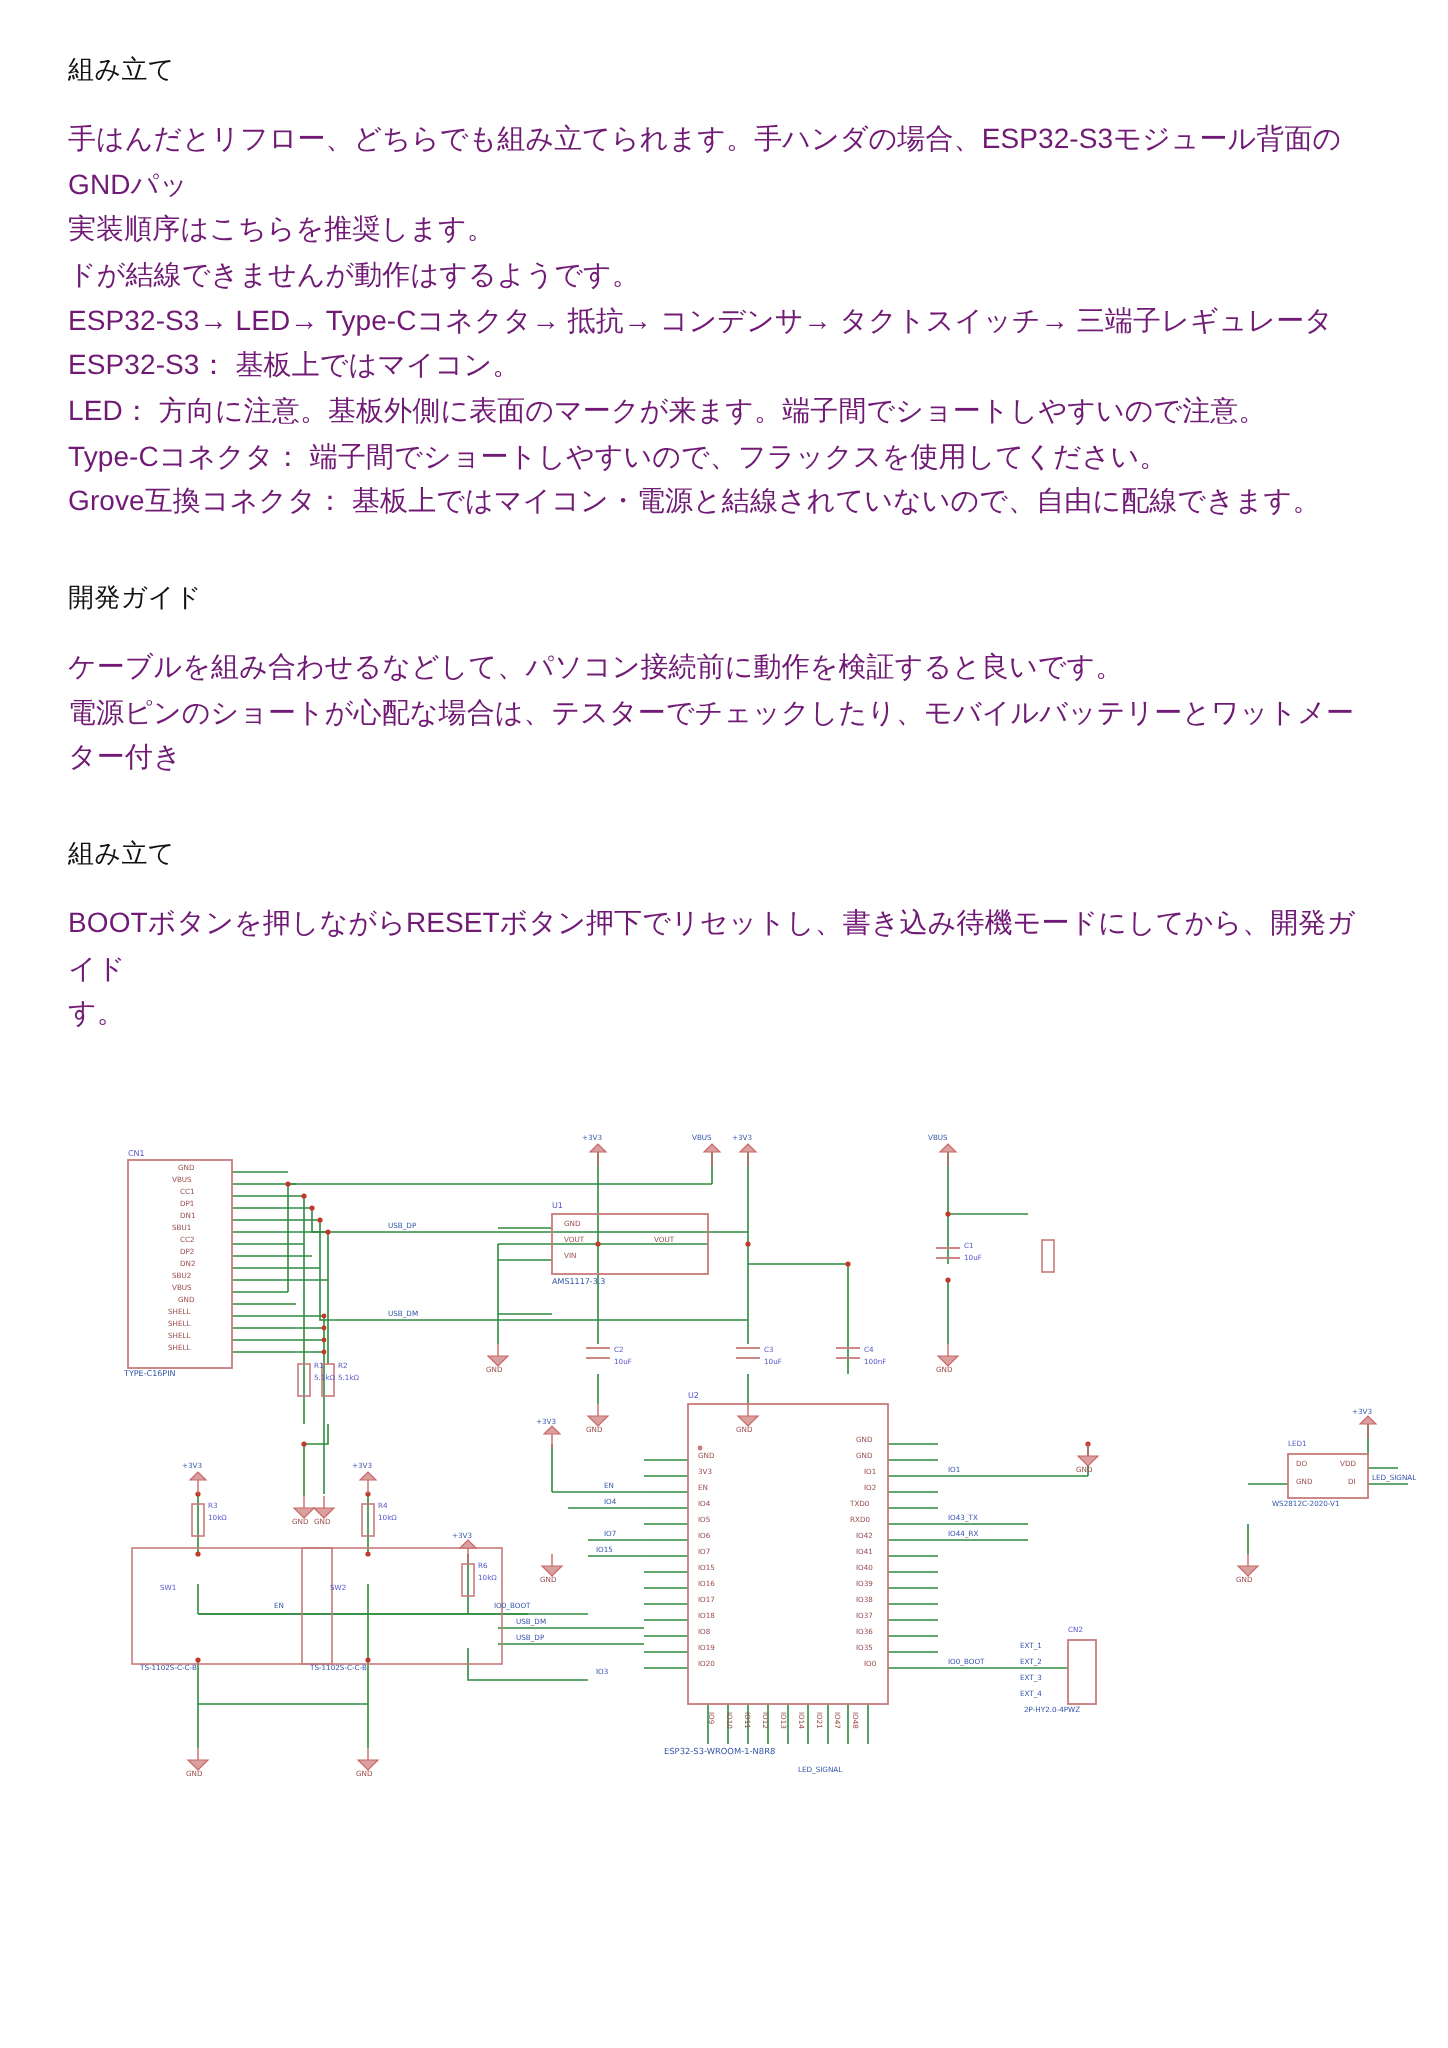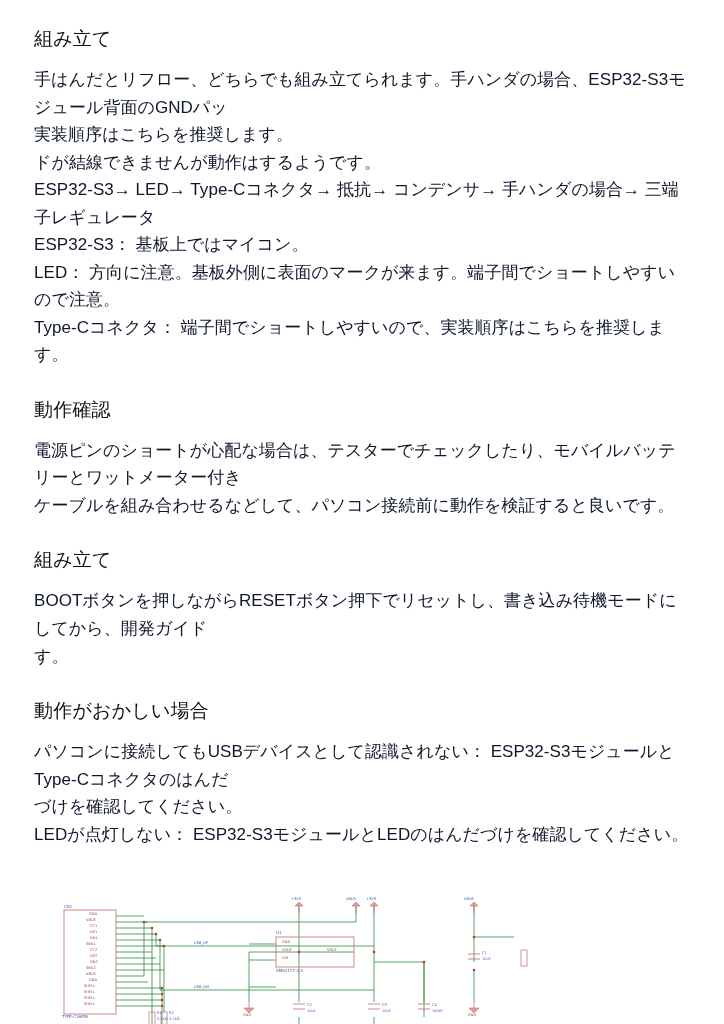--- a/index.html
+++ b/index.html
@@ -14,32 +14,32 @@
     color: #1a1a1a;
     overflow: hidden;
     position: relative;
   }
   .page {
     padding: 26px 34px 0 34px;
     box-sizing: border-box;
     width: 724px;
   }
   h2.sect {
-    font-size: 19px;
+    font-size: 13px;
     font-weight: 400;
     margin: 0 0 14px 0;
     letter-spacing: 0.2px;
     color: #111;
   }
   .sect-block { margin-bottom: 22px; }
   .para {
-    font-size: 17px;
+    font-size: 14px;
     line-height: 1.62;
     margin: 0;
-    color: #0f172a;
+    color: #701a75;
     letter-spacing: 0.05px;
   }
   .para .ln { display: block; }
   .gap-top { margin-top: 28px; }
 
   
   .schem-wrap {
     position: relative;
     width: 660px;
     height: 370px;
@@ -58,51 +58,44 @@
 <body>
 
 <div class="page">
 
   <div class="sect-block">
     <h2 class="sect">組み立て</h2>
     <p class="para">
       <span class="ln">手はんだとリフロー、どちらでも組み立てられます。手ハンダの場合、ESP32-S3モジュール背面のGNDパッ</span>
       <span class="ln">実装順序はこちらを推奨します。</span>
       <span class="ln">ドが結線できませんが動作はするようです。</span>
-      <span class="ln">ESP32-S3→ LED→ Type-Cコネクタ→ 抵抗→ コンデンサ→ 手ハンダの場合→ 三端子レギュレータ</span>
+      <span class="ln">ESP32-S3→ LED→ Type-Cコネクタ→ 抵抗→ コンデンサ→ タクトスイッチ→ 三端子レギュレータ</span>
       <span class="ln">ESP32-S3： 基板上ではマイコン。</span>
       <span class="ln">LED： 方向に注意。基板外側に表面のマークが来ます。端子間でショートしやすいので注意。</span>
-      <span class="ln">Type-Cコネクタ： 端子間でショートしやすいので、実装順序はこちらを推奨します。</span>
+      <span class="ln">Type-Cコネクタ： 端子間でショートしやすいので、フラックスを使用してください。</span>
+      <span class="ln">Grove互換コネクタ： 基板上ではマイコン・電源と結線されていないので、自由に配線できます。</span>
     </p>
   </div>
 
   <div class="sect-block gap-top">
-    <h2 class="sect">動作確認</h2>
+    <h2 class="sect">開発ガイド</h2>
     <p class="para">
+      <span class="ln">ケーブルを組み合わせるなどして、パソコン接続前に動作を検証すると良いです。</span>
       <span class="ln">電源ピンのショートが心配な場合は、テスターでチェックしたり、モバイルバッテリーとワットメーター付き</span>
-      <span class="ln">ケーブルを組み合わせるなどして、パソコン接続前に動作を検証すると良いです。</span>
     </p>
   </div>
 
   <div class="sect-block gap-top">
     <h2 class="sect">組み立て</h2>
     <p class="para">
       <span class="ln">BOOTボタンを押しながらRESETボタン押下でリセットし、書き込み待機モードにしてから、開発ガイド</span>
       <span class="ln">す。</span>
     </p>
   </div>
 
-  <div class="sect-block gap-top">
-    <h2 class="sect">動作がおかしい場合</h2>
-    <p class="para">
-      <span class="ln">パソコンに接続してもUSBデバイスとして認識されない： ESP32-S3モジュールとType-Cコネクタのはんだ</span>
-      <span class="ln">づけを確認してください。</span>
-      <span class="ln">LEDが点灯しない： ESP32-S3モジュールとLEDのはんだづけを確認してください。</span>
-    </p>
-  </div>
 
   <div class="sect-block" style="margin-top:44px">
 
     <div class="schem-wrap">
       <svg viewBox="0 0 660 370" width="660" height="370" xmlns="http://www.w3.org/2000/svg" font-family="DejaVu Sans, sans-serif">
         <defs>
           <g id="gnd-sym">
             <line x1="0" y1="0" x2="0" y2="6" stroke="#cc6666" stroke-width="0.7"></line>
             <polygon points="-5,6 5,6 0,11" fill="#d9a0a0" stroke="#cc6666" stroke-width="0.6"></polygon>
           </g>

